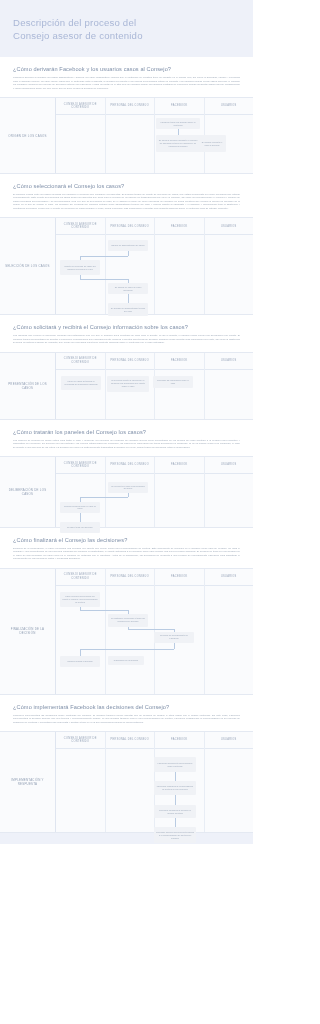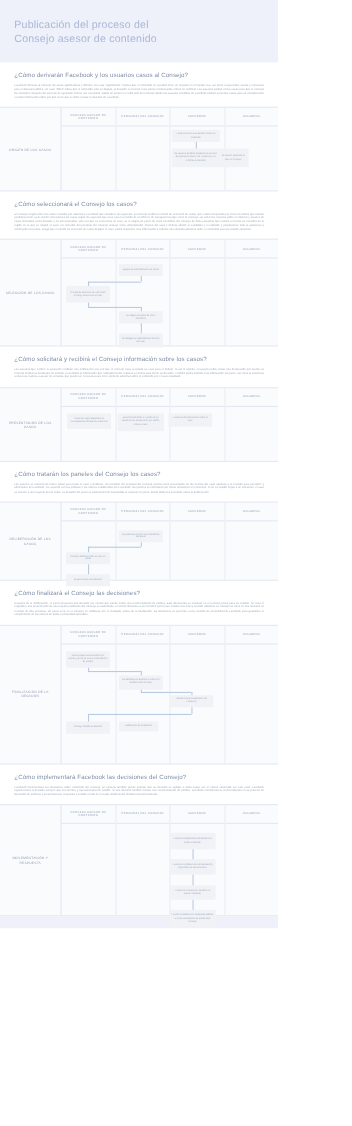--- a/index.html
+++ b/index.html
@@ -136,21 +136,21 @@
 
   .footer-band{height:11px;background:#eef1f9;}
 </style>
 </head>
 <body>
 
 <div class="page">
 
   <div class="header">
     <h1>
-      <span class="l1">Publicación del proceso del</span>
+      <span class="l1">Descripción del proceso del</span>
       <span class="l2">Consejo asesor de contenido</span>
     </h1>
   </div>
 
   <div id="sections-root">
       <div class="section">
         <div class="sec-text">
           <div class="sec-title">¿Cómo derivarán Facebook y los usuarios casos al Consejo?</div>
           <div class="sec-body">Facebook derivará al Consejo los casos significativos y difíciles. Un caso "significativo" implica que el contenido en cuestión tiene un impacto en el mundo real, así como la gravedad, escala y relevancia para el discurso público. Un caso "difícil" indica que el contenido está en disputa, la decisión es incierta o los valores involucrados entran en conflicto. Los usuarios podrán enviar casos para que el Consejo los considere después del proceso de apelación interno con Facebook. Habrá un portal en el sitio web del Consejo donde los usuarios remitidos de Facebook podrán presentar casos para su consideración e incluir información sobre por qué creen que se debe revisar la decisión de Facebook.</div>
         </div>

